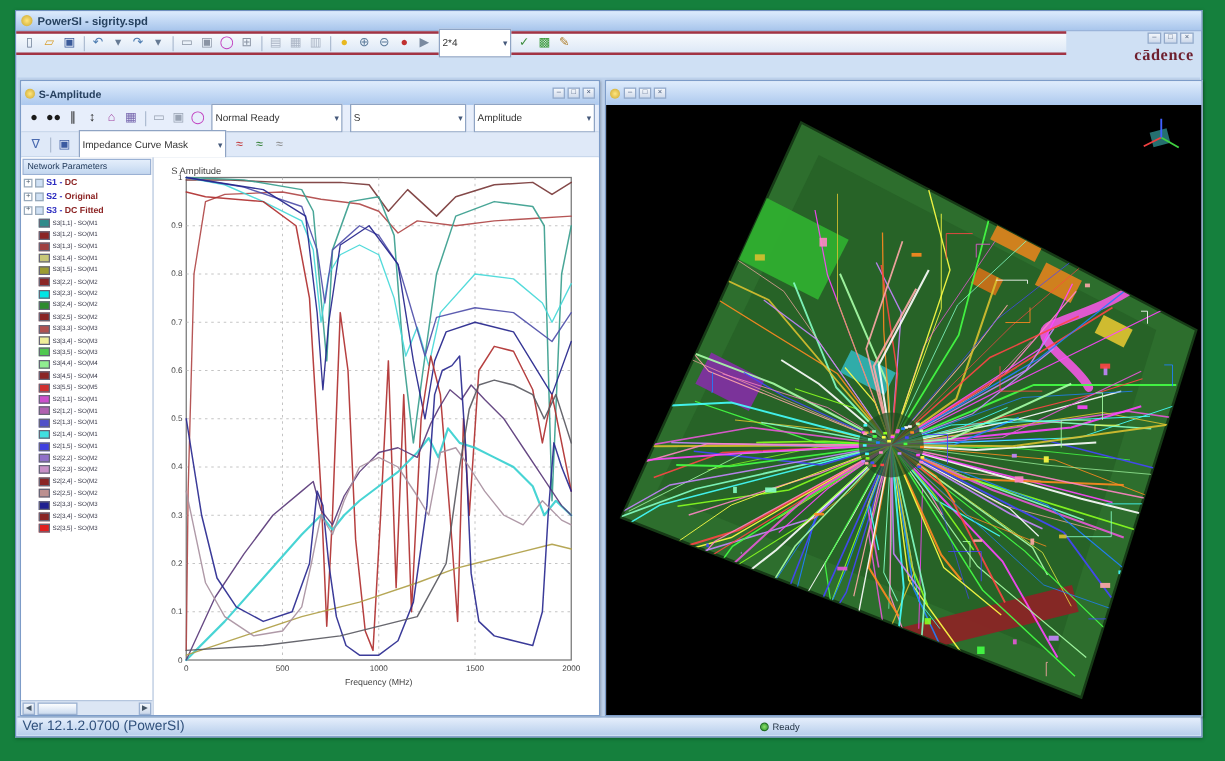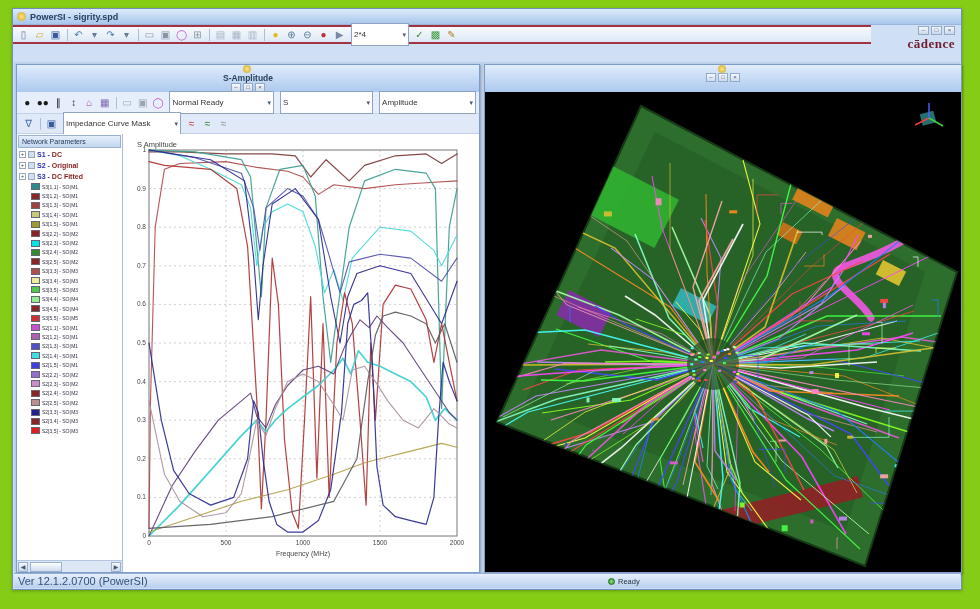--- a/index.html
+++ b/index.html
@@ -1,49 +1,49 @@
 <!DOCTYPE html>
 <html><head>
 <meta charset="utf-8">
 <style>
   * { margin:0; padding:0; box-sizing:border-box; }
   html,body { width:980px; height:609px; background:#ffffff; font-family:"Liberation Sans", sans-serif; overflow:hidden; }
-  #stage { position:relative; width:980px; height:609px; background:#84cc16; }
+  #stage { position:relative; width:980px; height:609px; background:#15803d; }
 
   
   #appwin { position:absolute; left:12px; top:8px; width:950px; height:582px;
     background:#cfe0f4; border:1px solid #6f8fbe; box-shadow:0 1px 3px rgba(0,0,0,.25); }
   #titlebar { height:16px; background:linear-gradient(#dcebfd,#a9c6ec); display:flex; align-items:center;
     padding:0 4px; border-bottom:1px solid #9ab4da; }
   #app-icon { width:9px; height:9px; border-radius:50%; background:radial-gradient(#ffe680,#caa42a); margin-right:4px; }
   #app-title { font-size:9px; color:#26415f; font-weight:bold; white-space:nowrap; }
   #headrows { display:flex; }
   #headleft { flex:1; }
   #menubar { height:14px; background:#e9f1fc; display:flex; align-items:center; padding-left:4px; }
   .menu-item { font-size:9px; color:#222; padding:0 9px; cursor:default; }
   #toolbar-main { height:19px; background:linear-gradient(#f7fafd,#dde8f6);
     border-top:2px solid #a23343; border-bottom:2px solid #a23343; display:flex; align-items:center; padding-left:3px; }
   .tb-icon { width:15px; height:14px; display:flex; align-items:center; justify-content:center;
     font-size:10px; line-height:1; margin-right:1px; cursor:default; }
   .tb-sep { width:1px; height:12px; background:#aebdd2; margin:0 3px; }
   .tb-combo { height:23px; background:#fff; border:1px solid #8fa4c4; font-size:8px; color:#333;
     display:flex; align-items:center; justify-content:space-between; padding:0 2px; margin:0 3px; }
   .combo-arrow { font-size:7px; color:#44587a; margin-left:3px; }
-  #headright { width:90px; display:flex; flex-direction:column; align-items:flex-end; padding:1px 6px 0 0; }
+  #headright { width:108px; display:flex; flex-direction:column; align-items:flex-end; padding:1px 6px 0 0; }
   #win-controls { display:flex; gap:2px; }
   .wc-btn { width:11px; height:9px; background:linear-gradient(#f4f7fb,#ccd8ea); border:1px solid #93a9c9;
     font-size:6px; line-height:7px; text-align:center; color:#4d central5f7d; color:#4d5f7d; }
   #brand-logo { font-size:13px; font-weight:bold; color:#6e1f2e; letter-spacing:.5px; margin-top:1px;
     font-family:"Liberation Serif", serif; }
 
   
   #workspace { position:absolute; left:1px; top:53px; width:946px; height:513px; background:#bed2ec; }
 
   .childwin { position:absolute; background:#eef3fa; border:1px solid #7d9cc8; box-shadow:1px 1px 2px rgba(0,0,0,.25); }
-  .child-title { height:27px; background:linear-gradient(#dfecfc,#adc9ee); display:flex; align-items:center; padding:0 3px;flex-direction:column; }
+  .child-title { height:19px; background:linear-gradient(#dfecfc,#adc9ee); display:flex; align-items:center; padding:0 3px; }
   .child-title .dot { width:8px; height:8px; border-radius:50%; background:radial-gradient(#ffe680,#caa42a); margin-right:3px; }
   .child-title .txt { flex:1; font-size:8.5px; color:#27415f; font-weight:bold; white-space:nowrap; }
   .child-controls { display:flex; gap:2px; }
   .cc-btn { width:10px; height:9px; background:linear-gradient(#f6f9fc,#cfdaeb); border:1px solid #93a9c9;
     font-size:6px; line-height:7px; text-align:center; color:#44587a; }
 
   
   #plotwin { left:2px; top:2px; width:464px; height:509px; display:flex; flex-direction:column; }
   #plot-tb1 { height:22px; background:#e7eefb; border-bottom:1px solid #c2d2e8; display:flex; align-items:center; padding-left:3px; }
   #plot-tb2 { height:20px; background:#dfe9f8; border-bottom:1px solid #c2d2e8; display:flex; align-items:center; padding-left:4px; }

